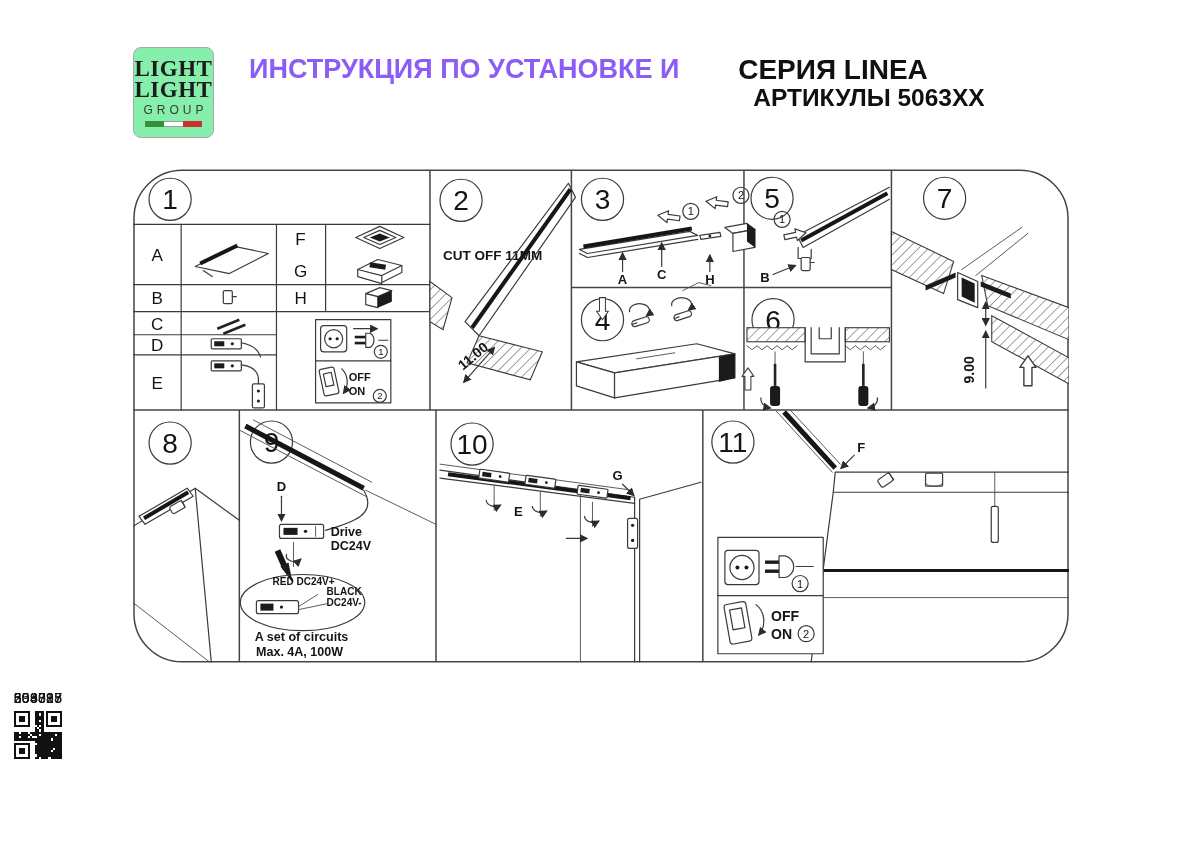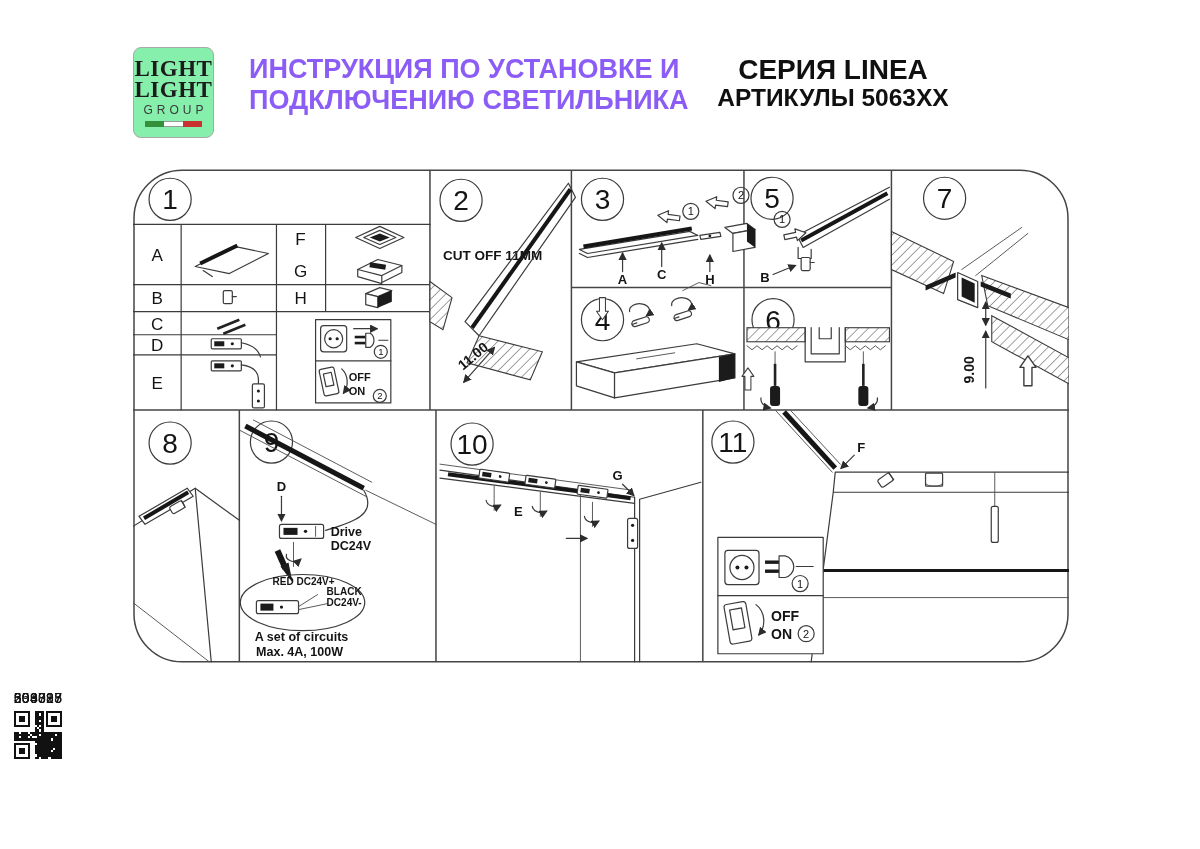--- a/index.html
+++ b/index.html
@@ -10,21 +10,21 @@
         display:flex;flex-direction:column;align-items:center;justify-content:center;background:#86efac;}
   .logo-l1,.logo-l2{font-family:"Liberation Serif",serif;font-weight:bold;font-size:23px;line-height:21px;letter-spacing:.5px;color:#1c1c1c;}
   .logo-l3{font-size:12px;letter-spacing:4px;margin-top:3px;padding-left:4px;color:#3a3a3a;}
   .logo-flag{display:flex;width:58px;height:6px;margin-top:4px;}
   .flag-g{flex:1;background:#33913c;}
   .flag-w{flex:1;background:#fff;border-top:1px solid #9a9a9a;border-bottom:1px solid #9a9a9a;}
   .flag-r{flex:1;background:#c8332f;}
 
   .title{position:absolute;left:249px;top:54px;font-size:27px;font-weight:bold;line-height:31px;color:#8b5cf6;}
   .series{position:absolute;left:700px;top:54px;width:266px;text-align:center;font-size:28px;font-weight:bold;color:#101010;}
-  .articles{position:absolute;left:688px;top:84px;width:290px;text-align:center;font-size:24.5px;font-weight:bold;color:#101010;}
+  .articles{position:absolute;left:724px;top:84px;width:290px;text-align:center;font-size:24.5px;font-weight:bold;color:#101010;}
 
   
   .diagram{position:absolute;left:133px;top:169px;width:936px;height:494px;}
   .diagram svg{display:block;width:100%;height:100%;}
 
   .ln{fill:none;stroke:#3b3b3b;stroke-width:1.2;stroke-linecap:round;stroke-linejoin:round;}
   .lnt{fill:none;stroke:#4a4a4a;stroke-width:.9;stroke-linecap:round;stroke-linejoin:round;}
   .bd{fill:none;stroke:#454545;stroke-width:1.5;}
   .thk{fill:none;stroke:#161616;stroke-width:4;stroke-linecap:butt;}
   .thk5{fill:none;stroke:#161616;stroke-width:5;stroke-linecap:butt;}
@@ -64,21 +64,20 @@
   <div class="logo-l3">GROUP</div>
   <div class="logo-flag">
     <span class="flag-g"></span>
     <span class="flag-w"></span>
     <span class="flag-r"></span>
   </div>
 </div>
 
 <div class="title">
   <div>ИНСТРУКЦИЯ ПО УСТАНОВКЕ И</div>
-  <div>ПОДКЛЮЧЕНИЮ СВЕТИЛЬНИКА</div>
 </div>
 
 <div class="series">СЕРИЯ LINEA</div>
 <div class="articles">АРТИКУЛЫ 5063XX</div>
 
 <div class="diagram">
 <svg viewBox="0 0 933 492" xmlns="http://www.w3.org/2000/svg">
   <defs>
     <pattern id="hatch" width="7" height="7" patternUnits="userSpaceOnUse" patternTransform="rotate(45)">
       <rect width="7" height="7" fill="#ffffff"></rect>

